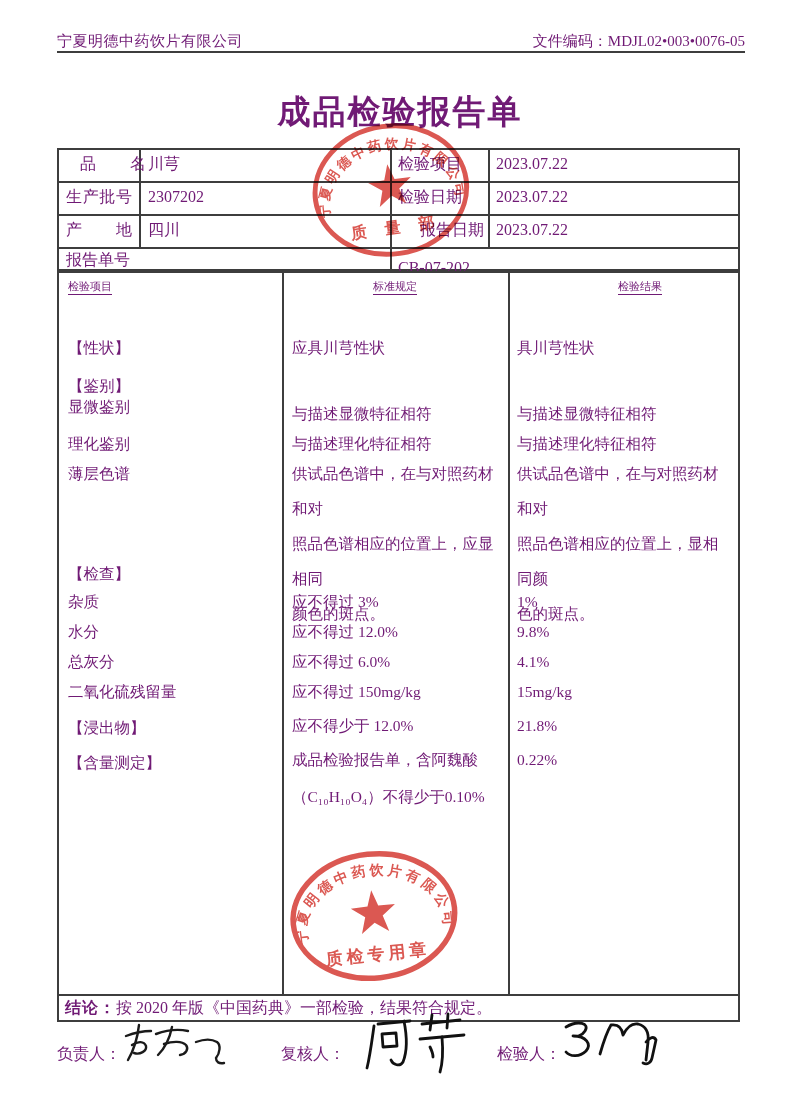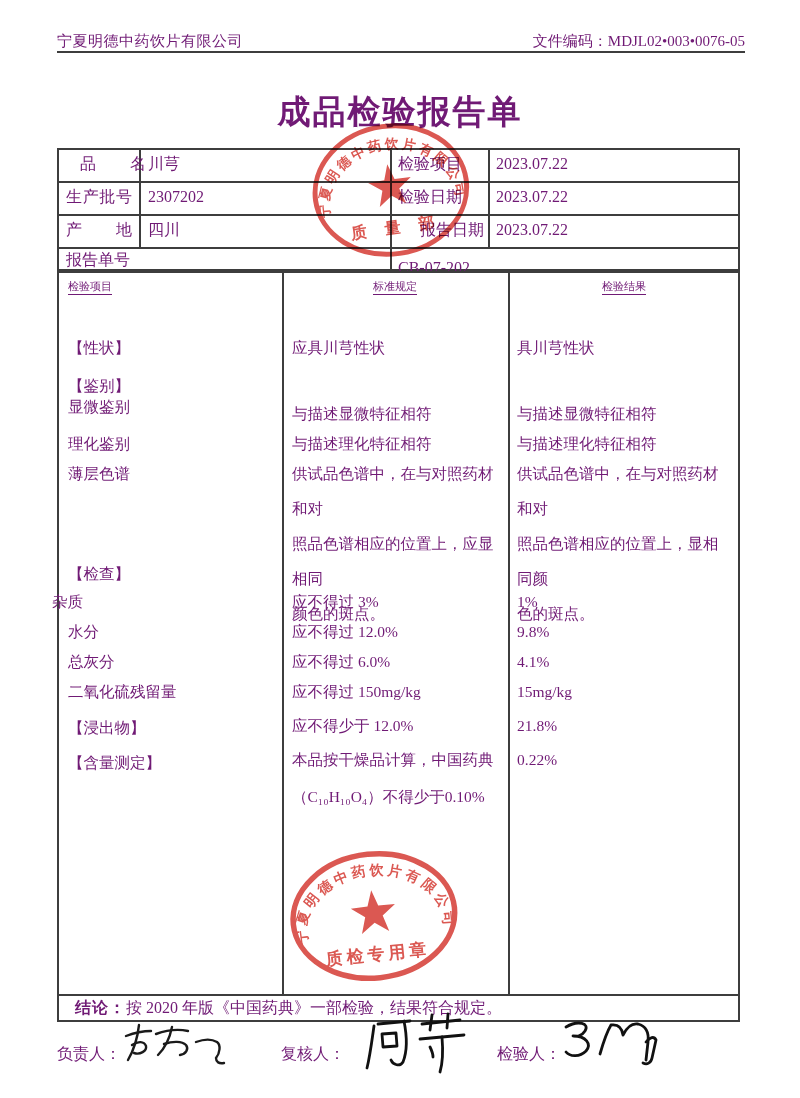--- a/index.html
+++ b/index.html
@@ -19,21 +19,21 @@
   .hline{height:2px;}  .vline{width:2px;}
   
   .cell{position:absolute;font-size:16px;line-height:20px;white-space:nowrap;}
   .jlabel{text-align:justify;text-align-last:justify;}
   .mcell{position:absolute;font-size:15.5px;line-height:20px;white-space:nowrap;}
   .mwrap{white-space:pre-line;line-height:35px;}
   .colhead{font-size:11px;text-decoration:underline;text-underline-offset:4px;}
   .center{text-align:center;}
   
   .concl{position:absolute;left:57px;top:996px;width:683px;height:26px;box-sizing:border-box;
-    border:2px solid #3d3d3d;border-top:none;font-size:16px;line-height:23px;padding-left:16px;}
+    border:2px solid #3d3d3d;border-top:none;font-size:16px;line-height:23px;padding-left:6px;}
   .concl b{letter-spacing:1px;}
   .sig-label{position:absolute;top:1044px;font-size:16px;}
   .sig-svg{position:absolute;z-index:6;}
   
   .stamp{position:absolute;z-index:5;mix-blend-mode:multiply;opacity:.88;}
 </style>
 </head>
 <body>
 
 <div class="sheet">
@@ -68,47 +68,47 @@
 
   <div class="cell" style="left:66px;top:250px;">报告单号</div>
   <div class="cell" style="left:398px;top:258px;">CB-07-202</div>
 
   <div class="frame" style="left:57px;top:271px;width:683px;height:725px;"></div>
   <div class="vline" style="left:282px;top:271px;height:725px;"></div>
   <div class="vline" style="left:508px;top:271px;height:725px;"></div>
 
   <div class="mcell colhead" style="left:68px;top:276px;">检验项目</div>
   <div class="mcell colhead center" style="left:284px;top:276px;width:222px;">标准规定</div>
-  <div class="mcell colhead center" style="left:510px;top:276px;width:228px;">检验结果</div>
+  <div class="mcell colhead center" style="left:510px;top:276px;width:228px;padding-left:16px;">检验结果</div>
 
   <div class="mcell" style="left:68px;top:338px;">【性状】</div>
   <div class="mcell" style="left:68px;top:376px;">【鉴别】</div>
   <div class="mcell" style="left:68px;top:397px;">显微鉴别</div>
   <div class="mcell" style="left:68px;top:434px;">理化鉴别</div>
   <div class="mcell" style="left:68px;top:464px;">薄层色谱</div>
   <div class="mcell" style="left:68px;top:564px;">【检查】</div>
-  <div class="mcell" style="left:52px;top:592px;">杂质</div>
+  <div class="mcell" style="left:68px;top:592px;">杂质</div>
   <div class="mcell" style="left:68px;top:622px;">水分</div>
   <div class="mcell" style="left:68px;top:652px;">总灰分</div>
   <div class="mcell" style="left:68px;top:682px;">二氧化硫残留量</div>
   <div class="mcell" style="left:68px;top:718px;">【浸出物】</div>
   <div class="mcell" style="left:68px;top:753px;">【含量测定】</div>
 
   <div class="mcell" style="left:292px;top:338px;">应具川芎性状</div>
   <div class="mcell" style="left:292px;top:404px;">与描述显微特征相符</div>
   <div class="mcell" style="left:292px;top:434px;">与描述理化特征相符</div>
   <div class="mcell mwrap" style="left:292px;top:456px;width:214px;">供试品色谱中，在与对照药材和对
 照品色谱相应的位置上，应显相同
 颜色的斑点。</div>
   <div class="mcell" style="left:292px;top:592px;">应不得过 3%</div>
   <div class="mcell" style="left:292px;top:622px;">应不得过 12.0%</div>
   <div class="mcell" style="left:292px;top:652px;">应不得过 6.0%</div>
   <div class="mcell" style="left:292px;top:682px;">应不得过 150mg/kg</div>
   <div class="mcell" style="left:292px;top:716px;">应不得少于 12.0%</div>
-  <div class="mcell mwrap" style="left:292px;top:741px;width:214px;line-height:37px;">本品按干燥品计算，中国药典
+  <div class="mcell mwrap" style="left:292px;top:741px;width:214px;line-height:37px;">成品检验报告单，含阿魏酸
 （C₁₀H₁₀O₄）不得少于0.10%</div>
 
   <div class="mcell" style="left:517px;top:338px;">具川芎性状</div>
   <div class="mcell" style="left:517px;top:404px;">与描述显微特征相符</div>
   <div class="mcell" style="left:517px;top:434px;">与描述理化特征相符</div>
   <div class="mcell mwrap" style="left:517px;top:456px;width:216px;">供试品色谱中，在与对照药材和对
 照品色谱相应的位置上，显相同颜
 色的斑点。</div>
   <div class="mcell" style="left:517px;top:592px;">1%</div>
   <div class="mcell" style="left:517px;top:622px;">9.8%</div>

